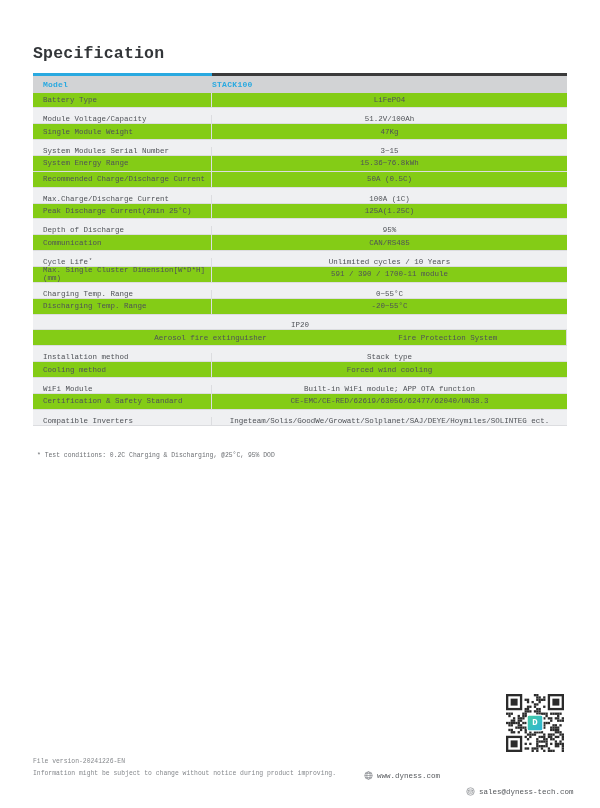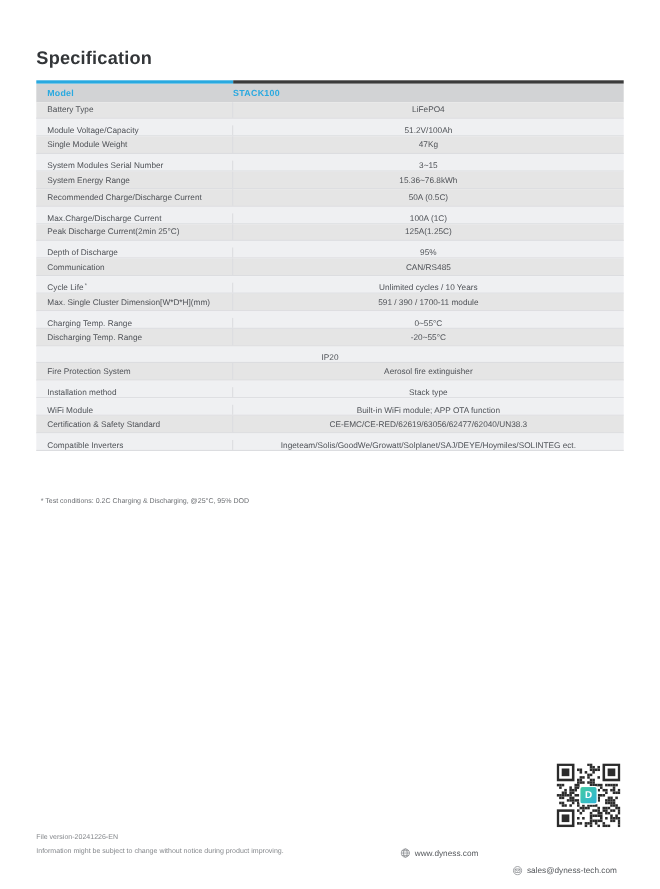--- a/index.html
+++ b/index.html
@@ -1,38 +1,38 @@
 <!DOCTYPE html>
 <html><head>
 <meta charset="utf-8">
 <style>
   html,body { margin:0; padding:0; background:#fff; }
   .page {
     position:relative; width:600px; height:808px; background:#ffffff;
-    font-family:Liberation Sans, sans-serif; overflow:hidden;
+    font-family:Liberation Mono, monospace; overflow:hidden;
     -webkit-font-smoothing:antialiased;
   }
   .title {
     position:absolute; left:33px; top:44px;
     font-size:16.5px; font-weight:bold; color:#333639; letter-spacing:.2px;
   }
   .spec-table { position:absolute; left:33px; top:73px; width:534px; }
   .top-line { display:flex; height:2.5px; }
   .top-line .seg-blue { width:33.5%; background:var(--accent,#29a9e0); }
   .top-line .seg-dark { flex:1; background:var(--dark-line,#3b3b3b); }
   .thead {
     display:flex; height:17px; background:var(--header-bg,#d2d3d5);
     align-items:center; font-size:8px; font-weight:bold; color:var(--accent,#29a9e0);
   }
   .thead .th-label { width:33.5%; padding-left:10px; box-sizing:border-box; letter-spacing:.2px; }
   .thead .th-value { flex:1; text-align:left; letter-spacing:.3px; }
   .tbody { width:100%; }
   .tr {
     display:flex; align-items:stretch; height:15.86px; box-sizing:border-box;
-    border-bottom:1px solid var(--border,#dcdde0); background:#e5e5e5;
+    border-bottom:1px solid var(--border,#dcdde0); background:#84cc16;
   }
   .tr.alt { background:var(--row-alt,#eff0f2);align-items:flex-end; }
   .td { display:flex; align-items:center; font-size:7.5px; color:#4f5257; }
   .td.label {
     width:33.5%; padding-left:10px; box-sizing:border-box;
     border-right:1px solid var(--border,#dcdde0);
   }
   .td.value { flex:1; justify-content:center; text-align:center; }
   .td sup { font-size:5px; margin-left:1px; transform:translateY(-1px); }
   .footnote {
@@ -44,21 +44,21 @@
   .qr-logo {
     position:absolute; left:50%; top:50%; width:15px; height:15px;
     transform:translate(-50%,-50%);
     background:linear-gradient(135deg,#43cba2 0%, #2fb4d8 100%);
     border:1.5px solid #ffffff; border-radius:3px; box-sizing:content-box;
     display:flex; align-items:center; justify-content:center;
   }
   .qr-logo span { color:#ffffff; font-size:9px; font-weight:bold; line-height:1; }
   .file-version { position:absolute; left:33px; top:758px; font-size:6.4px; color:#85888c; }
   .disclaimer  { position:absolute; left:33px; top:770px; font-size:6.4px; color:#85888c; }
-  .contact { position:absolute; top:771px; display:flex; gap:4px; font-size:7.5px; color:#55585c; }
+  .contact { position:absolute; top:771px; display:flex; align-items:center; gap:4px; font-size:7.5px; color:#55585c; }
   .contact.website { left:364px; }
   .contact.email   { left:466px;margin-top:16px; }
   .c-icon { width:9px; height:9px; flex:0 0 auto; }
   .c-icon svg { display:block; width:9px; height:9px; }
 </style>
 </head>
 <body>
 
 <div class="page" style="--accent: #29a9e0; --dark-line: #3b3b3b; --header-bg: #d2d3d5; --row-alt: #eff0f2; --border: #dcdde0;">
 
@@ -127,26 +127,30 @@
           <div class="td value">0~55°C</div>
         </div>
         <div class="tr">
           <div class="td label">Discharging Temp. Range</div>
           <div class="td value">-20~55°C</div>
         </div>
         <div class="tr alt">
           <div class="td value">IP20</div>
         </div>
         <div class="tr">
+          <div class="td value">Aerosol fire extinguisher</div>
           <div class="td label">Fire Protection System</div>
-          <div class="td value">Aerosol fire extinguisher</div>
         </div>
         <div class="tr alt">
           <div class="td label">Installation method</div>
           <div class="td value">Stack type</div>
+        </div>
+        <div class="tr">
+          <div class="td label">Cooling method</div>
+          <div class="td value">Forced wind cooling</div>
         </div>
         <div class="tr alt">
           <div class="td label">WiFi Module</div>
           <div class="td value">Built-in WiFi module; APP OTA function</div>
         </div>
         <div class="tr">
           <div class="td label">Certification &amp; Safety Standard</div>
           <div class="td value">CE-EMC/CE-RED/62619/63056/62477/62040/UN38.3</div>
         </div>
         <div class="tr alt">

